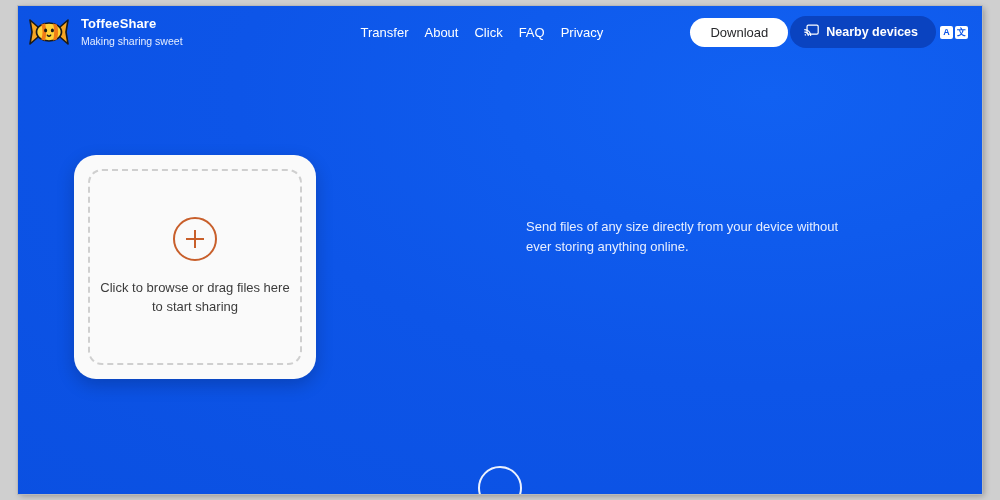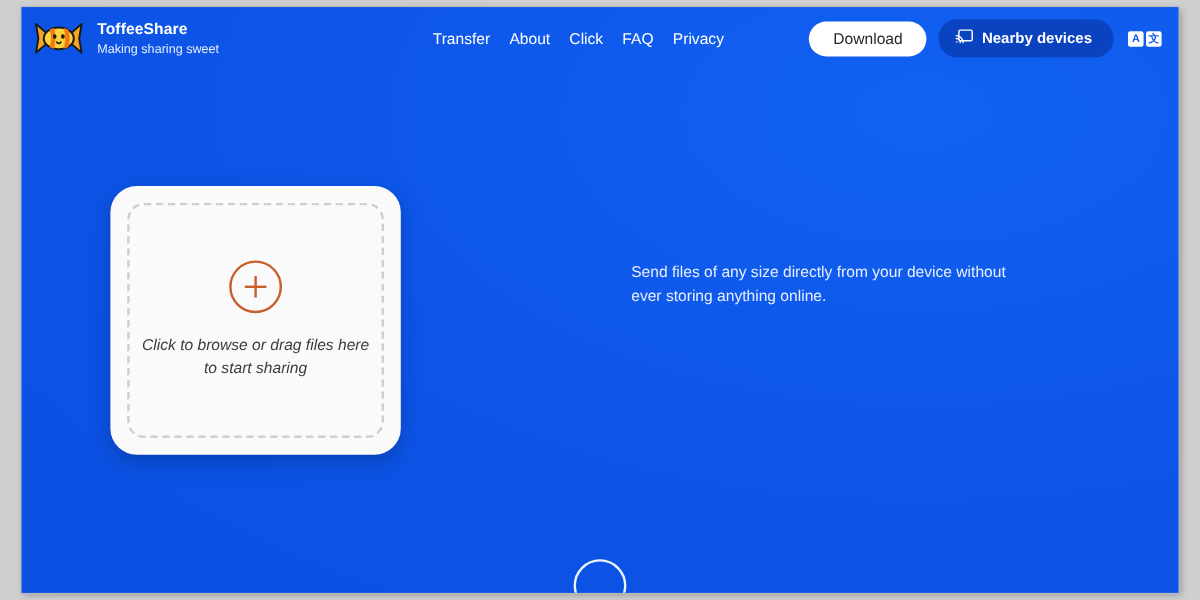--- a/index.html
+++ b/index.html
@@ -53,21 +53,21 @@
     margin-left:178px;
   }
   .nav-link {
     font-size:13px; color:#ffffff; text-decoration:none;
     white-space:nowrap; cursor:pointer;
   }
 
   
   #actions {
     margin-left:auto;
-    display:flex; align-items:center; gap:10px;
+    display:flex; align-items:center; gap:2px;
   }
   #download-btn {
     background:#ffffff; color:#27282b;
     font-size:13px; font-weight:normal;
     border:none; border-radius:999px;
     padding:8px 20px; cursor:pointer;
     font-family:inherit;
     line-height:1;
   }
   #nearby-btn {
@@ -92,28 +92,27 @@
   }
 
   
   #hero {
     position:absolute; left:0; right:0; top:52px; bottom:0;
     display:flex; align-items:flex-start;
   }
 
   
   #drop-card {
-    position:absolute; left:74px; top:97px;
+    position:absolute; left:56px; top:97px;
     width:242px; height:224px;
     background:#fafafa;
     border-radius:22px;
     box-shadow:0 6px 18px rgba(0,0,0,.20);
     padding:14px;
     cursor:pointer;
-    font-style:italic;
   }
   #drop-inner {
     width:100%; height:100%;
     border:2px dashed #cfcfcf;
     border-radius:14px;
     display:flex; flex-direction:column;
     align-items:center; justify-content:center;
     gap:18px;
   }
   #plus-icon {

